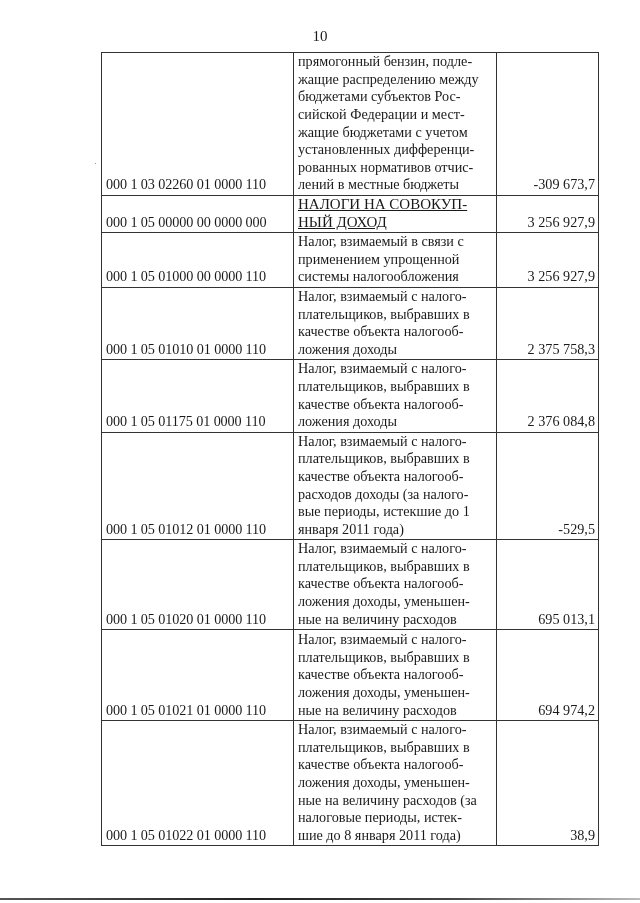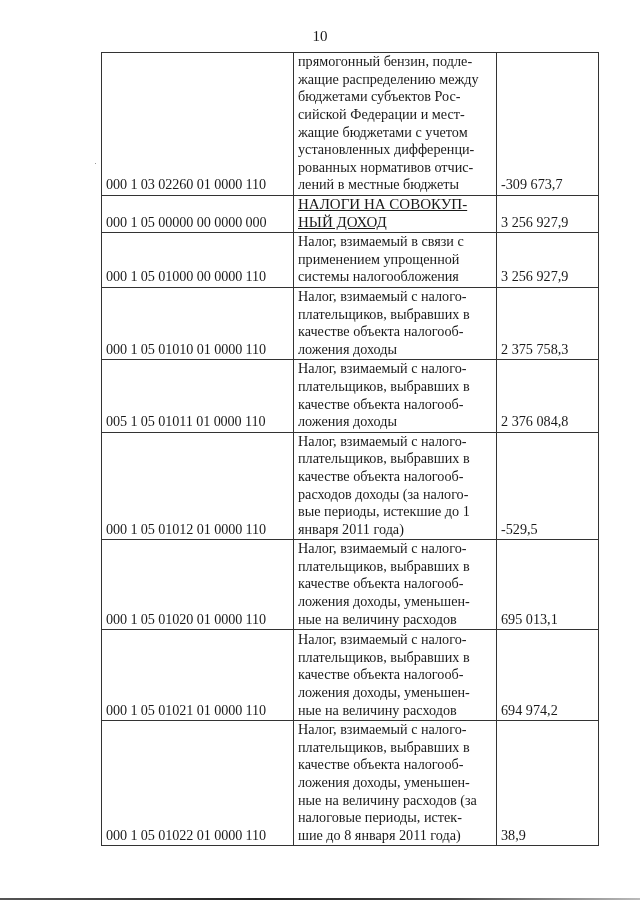--- a/index.html
+++ b/index.html
@@ -7,21 +7,21 @@
          font-family: "Liberation Serif", "DejaVu Serif", serif; color: #1a1a1a; }
   .page-number { position: absolute; top: 28px; left: 0; width: 640px; text-align: center;
                  font-size: 15px; }
   table.budget { position: absolute; left: 101px; top: 52px; border-collapse: collapse;
                  table-layout: fixed; width: 498px; }
   table.budget td { border: 1px solid #333; padding: 0 3px 1px 4px; vertical-align: bottom;
                     font-size: 14.2px; line-height: 17.6px; }
   td.code { width: 184px; white-space: nowrap; letter-spacing: -0.1px; padding-left: 5px; }
   td.desc { width: 195px; vertical-align: top; padding-top: 1px; margin-top: 38px; }
   td.desc .line { display: block; white-space: nowrap; }
-  td.amount { width: 94px; white-space: nowrap; padding-right: 2px; }
+  td.amount { width: 94px; text-align: right; white-space: nowrap; padding-right: 2px; }
   td.desc.caps { font-size: 15px; text-decoration: underline; }
   .bottom-edge { position: absolute; left: 0; top: 898px; width: 640px; height: 2px;
                  background: linear-gradient(90deg, #555 0%, #222 40%, #444 70%, #bbb 100%); }
   .speck { position: absolute; width: 1px; height: 1px; background: #999; }
 </style>
 </head>
 <body>
 
 <div class="page-number">10</div>
 
@@ -62,21 +62,21 @@
         <td class="code">000 1 05 01010 01 0000 110</td>
         <td class="desc">
           <span class="line">Налог, взимаемый с налого-</span>
           <span class="line">плательщиков, выбравших в</span>
           <span class="line">качестве объекта налогооб-</span>
           <span class="line">ложения доходы</span>
         </td>
         <td class="amount">2 375 758,3</td>
       </tr>
       <tr style="height: 71px;">
-        <td class="code">005 1 05 01011 01 0000 110</td>
+        <td class="code">000 1 05 01175 01 0000 110</td>
         <td class="desc">
           <span class="line">Налог, взимаемый с налого-</span>
           <span class="line">плательщиков, выбравших в</span>
           <span class="line">качестве объекта налогооб-</span>
           <span class="line">ложения доходы</span>
         </td>
         <td class="amount">2 376 084,8</td>
       </tr>
       <tr style="height: 105px;">
         <td class="code">000 1 05 01012 01 0000 110</td>

